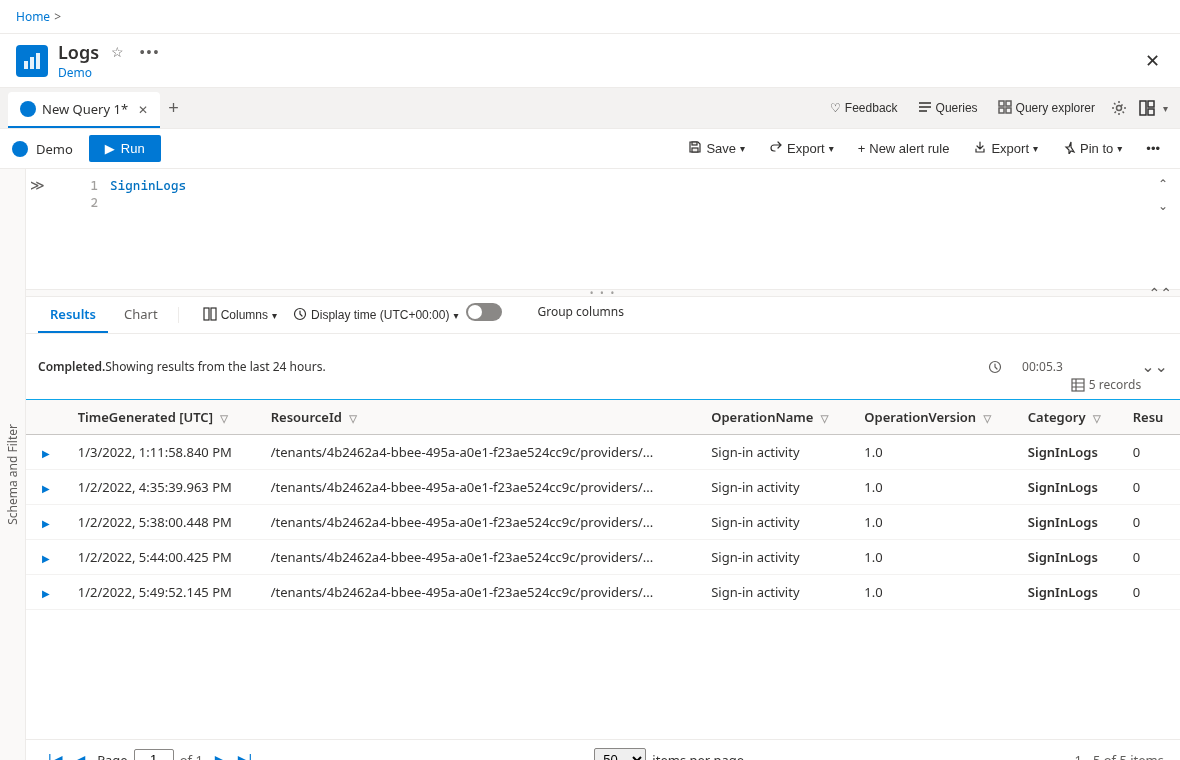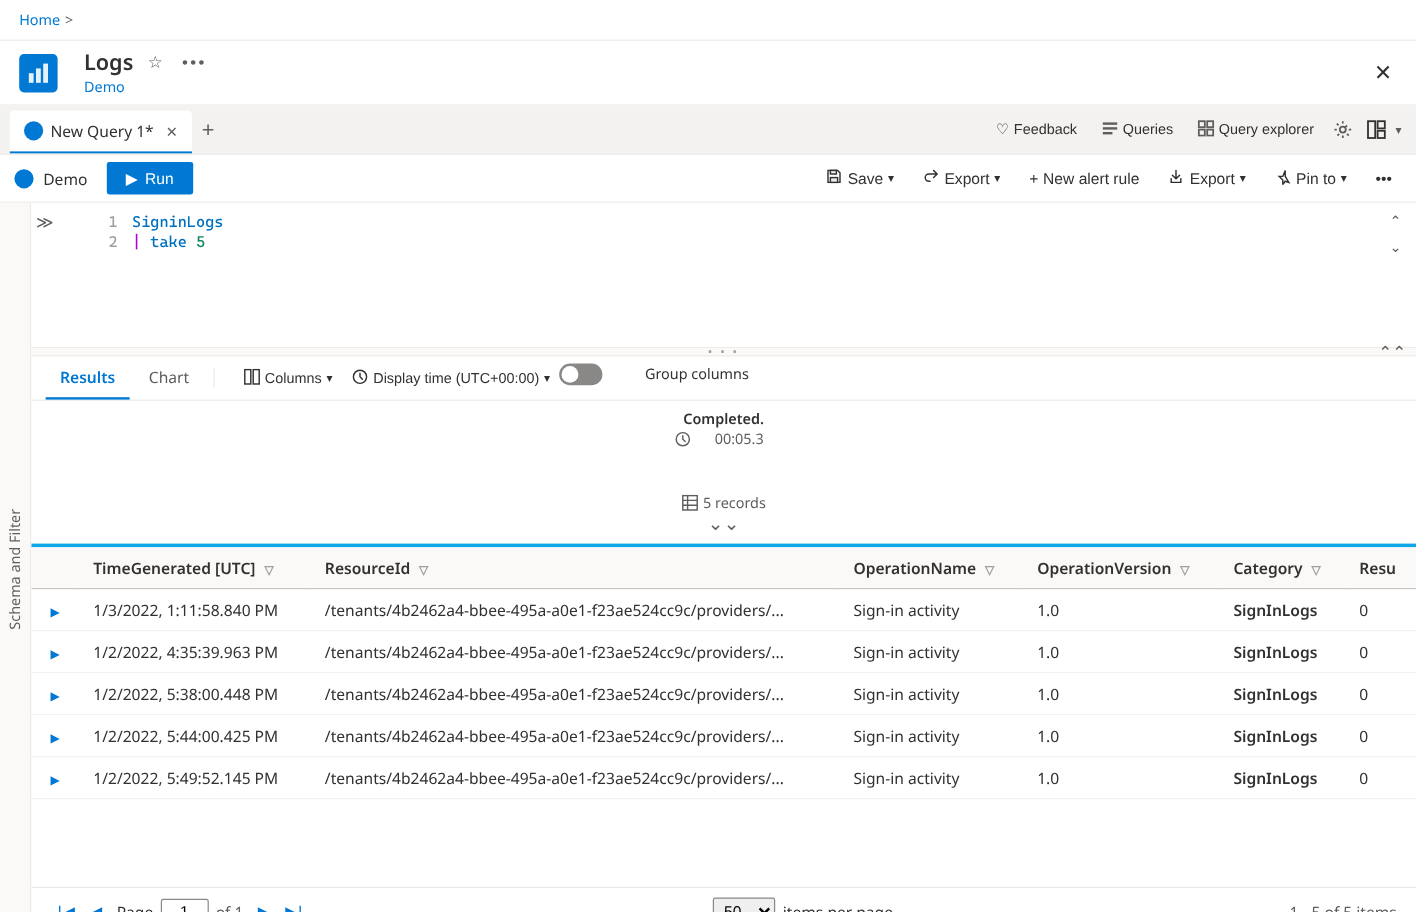--- a/index.html
+++ b/index.html
@@ -5,21 +5,21 @@
     * { box-sizing: border-box; margin: 0; padding: 0; }
     body { font-family: 'Segoe UI', system-ui, sans-serif; font-size: 13px; background: #fff; color: #323130; overflow: hidden; width: 1180px; height: 760px; }
 
     
     .breadcrumb { display: flex; align-items: center; padding: 8px 16px; font-size: 12px; color: #0078d4; background: #fff; border-bottom: 1px solid #edebe9; }
     .breadcrumb-sep { color: #605e5c; margin: 0 4px; }
 
     
     .title-bar { display: flex; align-items: center; padding: 6px 16px; border-bottom: 1px solid #edebe9; }
     .title-bar-icon { width: 32px; height: 32px; background: #0078d4; border-radius: 4px; display: flex; align-items: center; justify-content: center; color: white; font-size: 16px; margin-right: 10px; flex-shrink: 0; }
-    .title-info { flex: 1; margin-left: 12px; }
+    .title-info { flex: 1; }
     .title-name { font-size: 18px; font-weight: 600; color: #323130; display: flex; align-items: center; gap: 8px; }
     .title-subtitle { font-size: 12px; color: #0078d4; }
     .icon-btn { background: none; border: none; cursor: pointer; padding: 4px; color: #605e5c; font-size: 16px; display: flex; align-items: center; }
     .close-btn { color: #323130; font-size: 18px; }
 
     
     .tab-bar { display: flex; align-items: center; background: #f3f2f1; border-bottom: 1px solid #edebe9; padding: 0 8px; }
     .tab { display: flex; align-items: center; padding: 8px 12px; cursor: pointer; font-size: 13px; gap: 6px; border-bottom: 2px solid transparent; background: #fff; border-radius: 4px 4px 0 0; margin-top: 4px; }
     .tab.active { border-bottom-color: #0078d4; }
     .tab-icon { width: 16px; height: 16px; background: #0078d4; border-radius: 50%; display: inline-block; flex-shrink: 0; }
@@ -68,21 +68,21 @@
     .results-tab { padding: 8px 12px; cursor: pointer; font-size: 13px; border-bottom: 2px solid transparent; color: #605e5c; }
     .results-tab.active { border-bottom-color: #0078d4; color: #0078d4; font-weight: 600; }
     .results-tab-sep { width: 1px; height: 16px; background: #edebe9; margin: 0 4px; }
     .results-actions { display: flex; align-items: flex-start; gap: 0; margin-left: 8px; }
     .results-action { background: none; border: none; cursor: pointer; font-size: 12px; color: #323130; display: flex; align-items: center; gap: 4px; padding: 4px 8px; }
     .toggle-switch { width: 36px; height: 18px; background: #8a8886; border-radius: 9px; position: relative; cursor: pointer; }
     .toggle-switch .knob { width: 14px; height: 14px; background: white; border-radius: 50%; position: absolute; top: 2px; left: 2px; }
     .group-columns-label { font-size: 12px; color: #323130; margin-left: 35px; }
 
     
-    .status-bar { display: flex; align-items: center; padding: 6px 12px; font-size: 12px; color: #323130; border-bottom: 3px solid #0ea5e9; flex-direction: column; }
+    .status-bar { display: flex; align-items: center; padding: 6px 12px; font-size: 12px; color: #323130; border-bottom: 1px solid #0ea5e9; }
     .status-completed { font-weight: 600; }
     .status-spacer { flex: 1; }
     .status-time { display: flex; align-items: center; gap: 20px; margin-right: 8px; color: #605e5c; }
     .status-records { display: flex; align-items: center; gap: 4px; color: #605e5c; margin-top: 36px; }
     .expand-rows-btn { background: none; border: none; cursor: pointer; font-size: 16px; color: #605e5c; }
 
     
     .results-table-container { flex: 1; overflow: auto; }
     table { width: 100%; border-collapse: collapse; font-size: 13px; }
     thead tr { background: #faf9f8; border-bottom: 1px solid #edebe9; }
@@ -246,25 +246,20 @@
 
     <div style="position:relative; display:flex;">
       <button class="expand-btn" style="position:absolute;left:0;top:4px;z-index:2;background:none;border:none;cursor:pointer;color:#605e5c;font-size:14px;">≫</button>
       <div class="editor" style="padding-left:44px; flex:1;">
         <div class="editor-line">
           <span class="line-num">1</span>
           <span class="line-content kw-table">SigninLogs</span>
         </div>
         <div class="editor-line">
           <span class="line-num">2</span>
-          <span class="line-content">
-            <span class="pipe-char">|</span>
-            <span style="color:#0070c0;"> take </span>
-            <span class="kw-num">5</span>
-          </span>
         </div>
       </div>
       <div style="position:absolute;right:8px;top:4px;">
         <button class="icon-btn" style="font-size:12px;">⌃</button>
         <button class="icon-btn" style="font-size:12px;">⌄</button>
       </div>
     </div>
 
     <div class="resize-handle">
       <span class="resize-dots">• • •</span>
@@ -300,20 +295,21 @@
           </button>
           <div class="toggle-switch">
             <div class="knob"></div>
           </div>
           <span class="group-columns-label">Group columns</span>
         </div>
       </div>
 
       <div class="status-bar">
         <span class="status-completed">Completed.</span>
+        <span> Showing results from the last 24 hours.</span>
         <div class="status-spacer"></div>
         <div class="status-time">
           <svg width="14" height="14" viewBox="0 0 14 14" fill="none">
               <circle cx="7" cy="7" r="5.5" stroke="#605e5c" stroke-width="1.2"></circle>
               <path d="M7 4v3l2 2" stroke="#605e5c" stroke-width="1.2" stroke-linecap="round"></path>
             </svg>
           <span>00:05.3</span>
         </div>
         <div class="status-records">
           <svg width="14" height="14" viewBox="0 0 14 14" fill="none">

